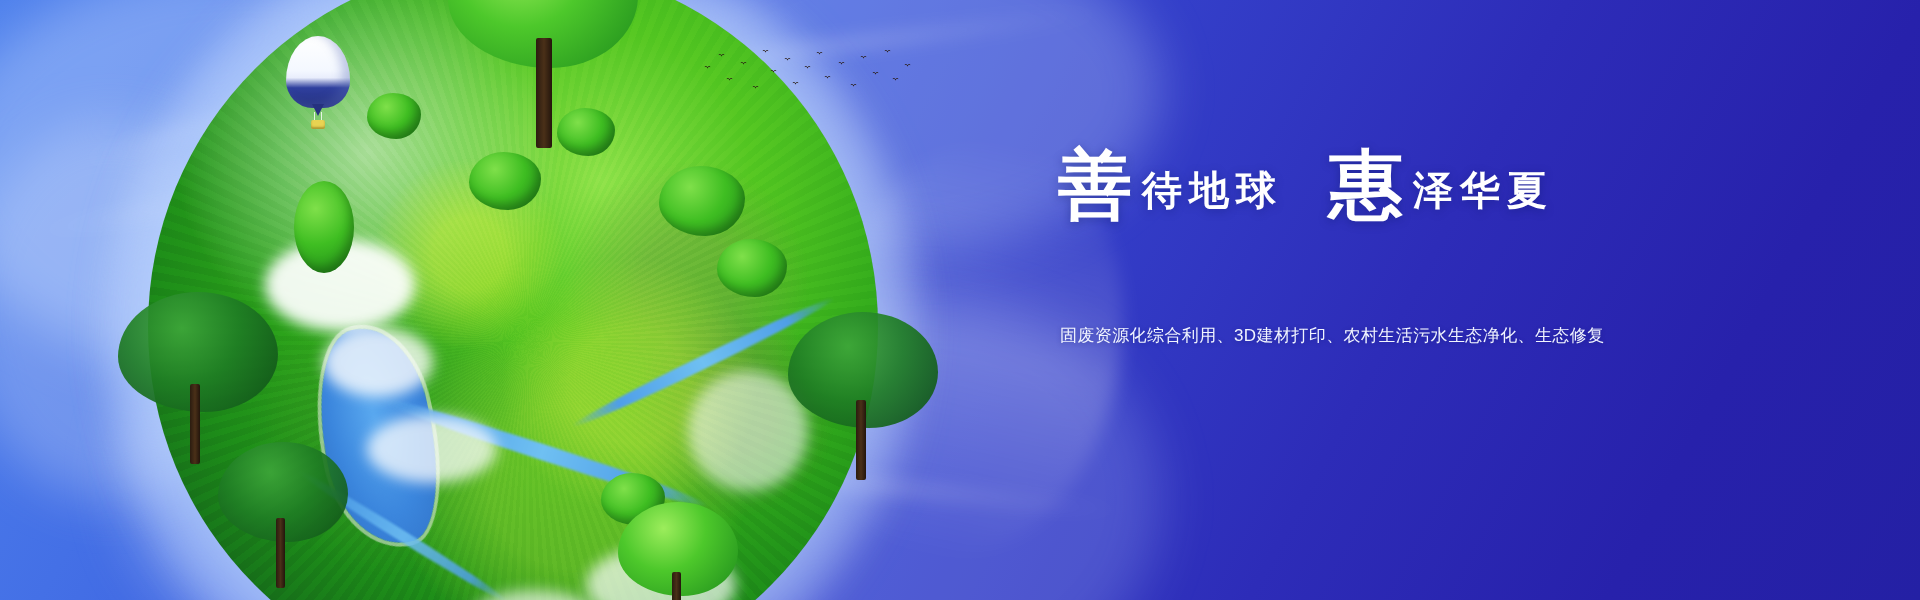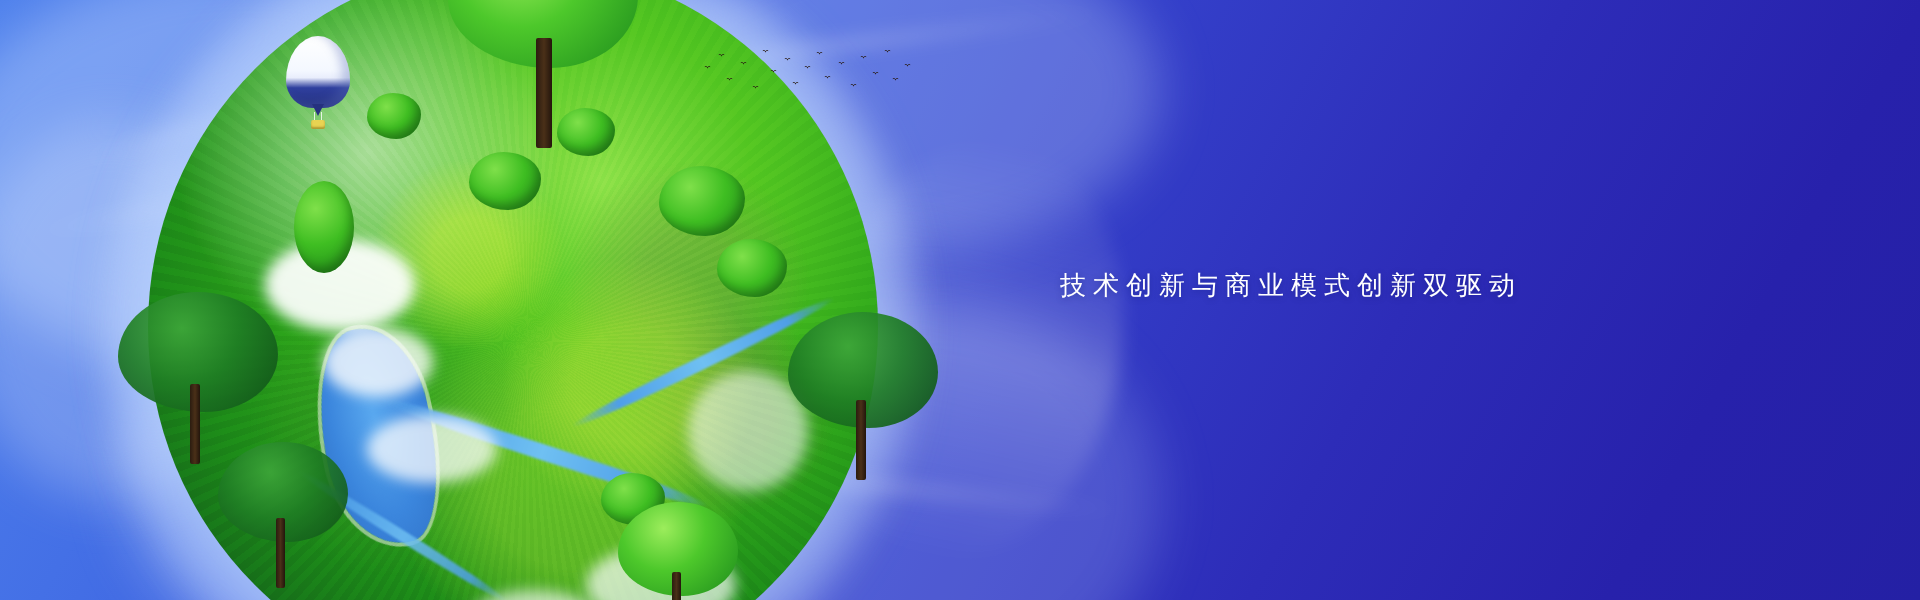--- a/index.html
+++ b/index.html
@@ -211,16 +211,19 @@
     <div class="bird" style="left:138px;top:18px;"></div>
     <div class="bird" style="left:150px;top:40px;"></div>
     <div class="bird" style="left:160px;top:12px;"></div>
     <div class="bird" style="left:172px;top:28px;"></div>
     <div class="bird" style="left:184px;top:6px;"></div>
     <div class="bird" style="left:192px;top:34px;"></div>
     <div class="bird" style="left:204px;top:20px;"></div>
   </div>
 
   <div class="content">
-    <div class="subtitle">技术创新与商业模式创新双驱动</div>
+    <div class="headline">
+      <span class="big">善</span><span class="small">待地球</span><span class="gap"></span><span class="big">惠</span><span class="small">泽华夏</span>
+    </div>
+    <div class="desc">固废资源化综合利用、3D建材打印、农村生活污水生态净化、生态修复</div>
   </div>
 
 </div>
 
 </body></html>

